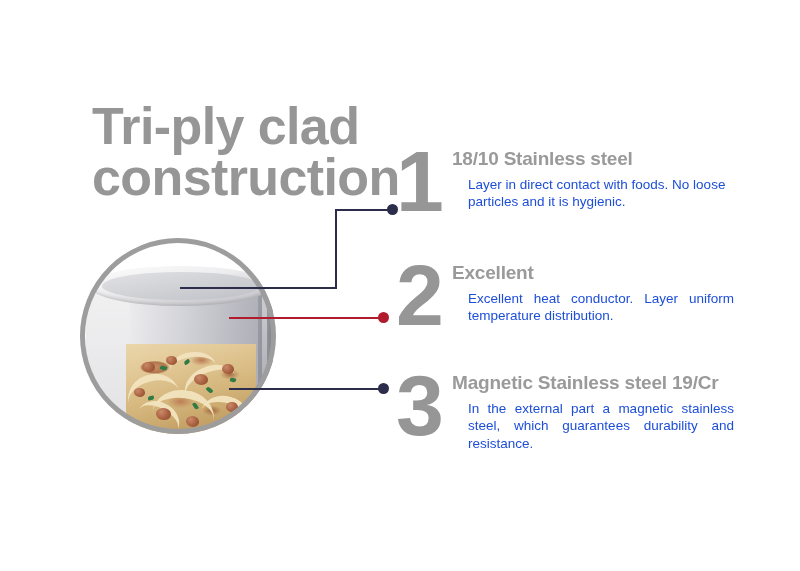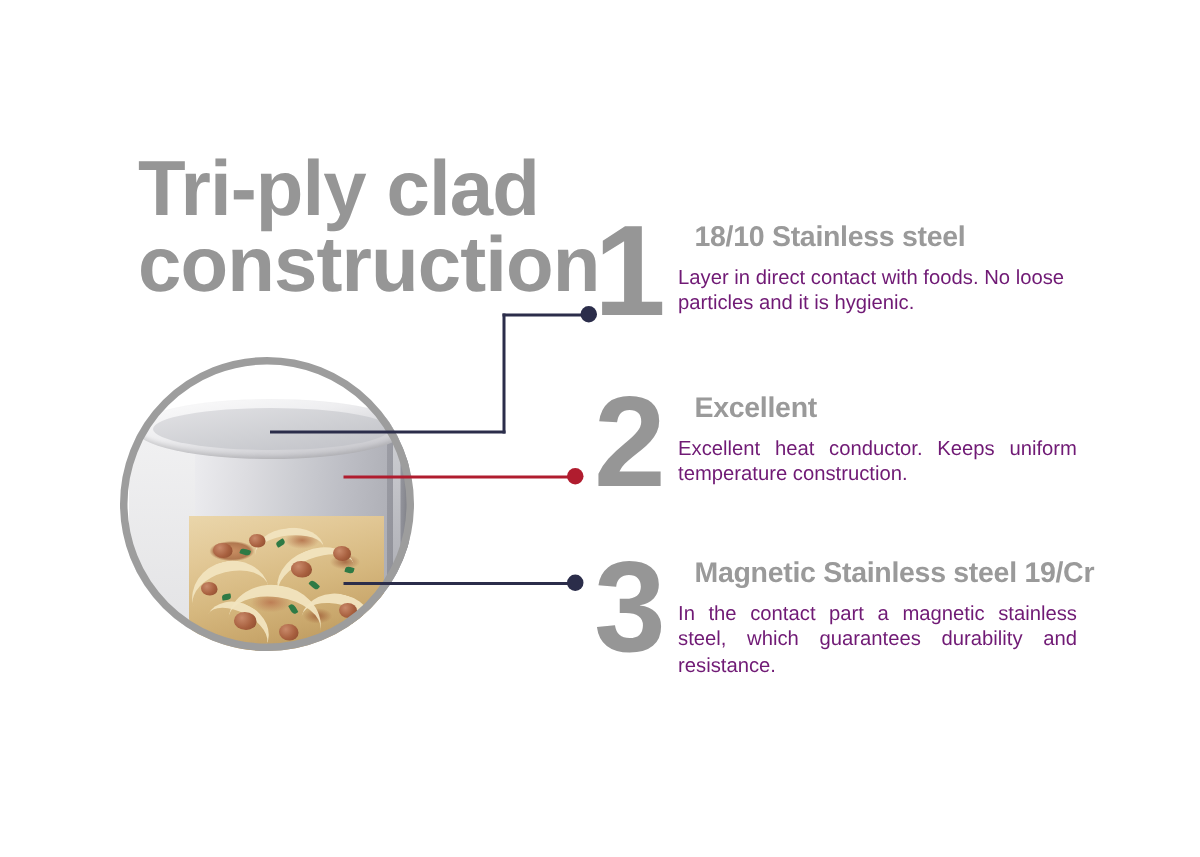--- a/index.html
+++ b/index.html
@@ -225,36 +225,36 @@
     left: 0;
     top: 0;
     font-size: 86px;
     font-weight: bold;
     line-height: 0.78;
     color: #969696;
     letter-spacing: -2px;
   }
   .item .heading {
     position: absolute;
-    left: 67px;
+    left: 56px;
     top: 0px;
     font-size: 19px;
     font-weight: bold;
     color: #9a9a9a;
     letter-spacing: -0.2px;
     white-space: nowrap;
   }
   .item .body {
     position: absolute;
-    left: 56px;
+    left: 72px;
     top: 28px;
     width: 266px;
     font-size: 13.5px;
     line-height: 1.28;
-    color: #701a75;
+    color: #1d4ed8;
     text-align: justify;
   }
   .item.item-1 .body { text-align: left; }
 
   #item-1 { left: 396px; top: 148px; }
   #item-2 { left: 396px; top: 262px; }
   #item-3 { left: 396px; top: 372px; }
 </style>
 </head>
 <body>
@@ -322,22 +322,22 @@
 
   <div class="item item-1" id="item-1">
     <div class="numeral">1</div>
     <div class="heading">18/10 Stainless steel</div>
     <div class="body">Layer in direct contact with foods. No loose particles and it is hygienic.</div>
   </div>
 
   <div class="item item-2" id="item-2">
     <div class="numeral">2</div>
     <div class="heading">Excellent</div>
-    <div class="body">Excellent heat conductor. Keeps uniform temperature construction.</div>
+    <div class="body">Excellent heat conductor. Layer uniform temperature distribution.</div>
   </div>
 
   <div class="item item-3" id="item-3">
     <div class="numeral">3</div>
     <div class="heading">Magnetic Stainless steel 19/Cr</div>
-    <div class="body">In the contact part a magnetic stainless steel, which guarantees durability and resistance.</div>
+    <div class="body">In the external part a magnetic stainless steel, which guarantees durability and resistance.</div>
   </div>
 
 </div>
 
 </body></html>

